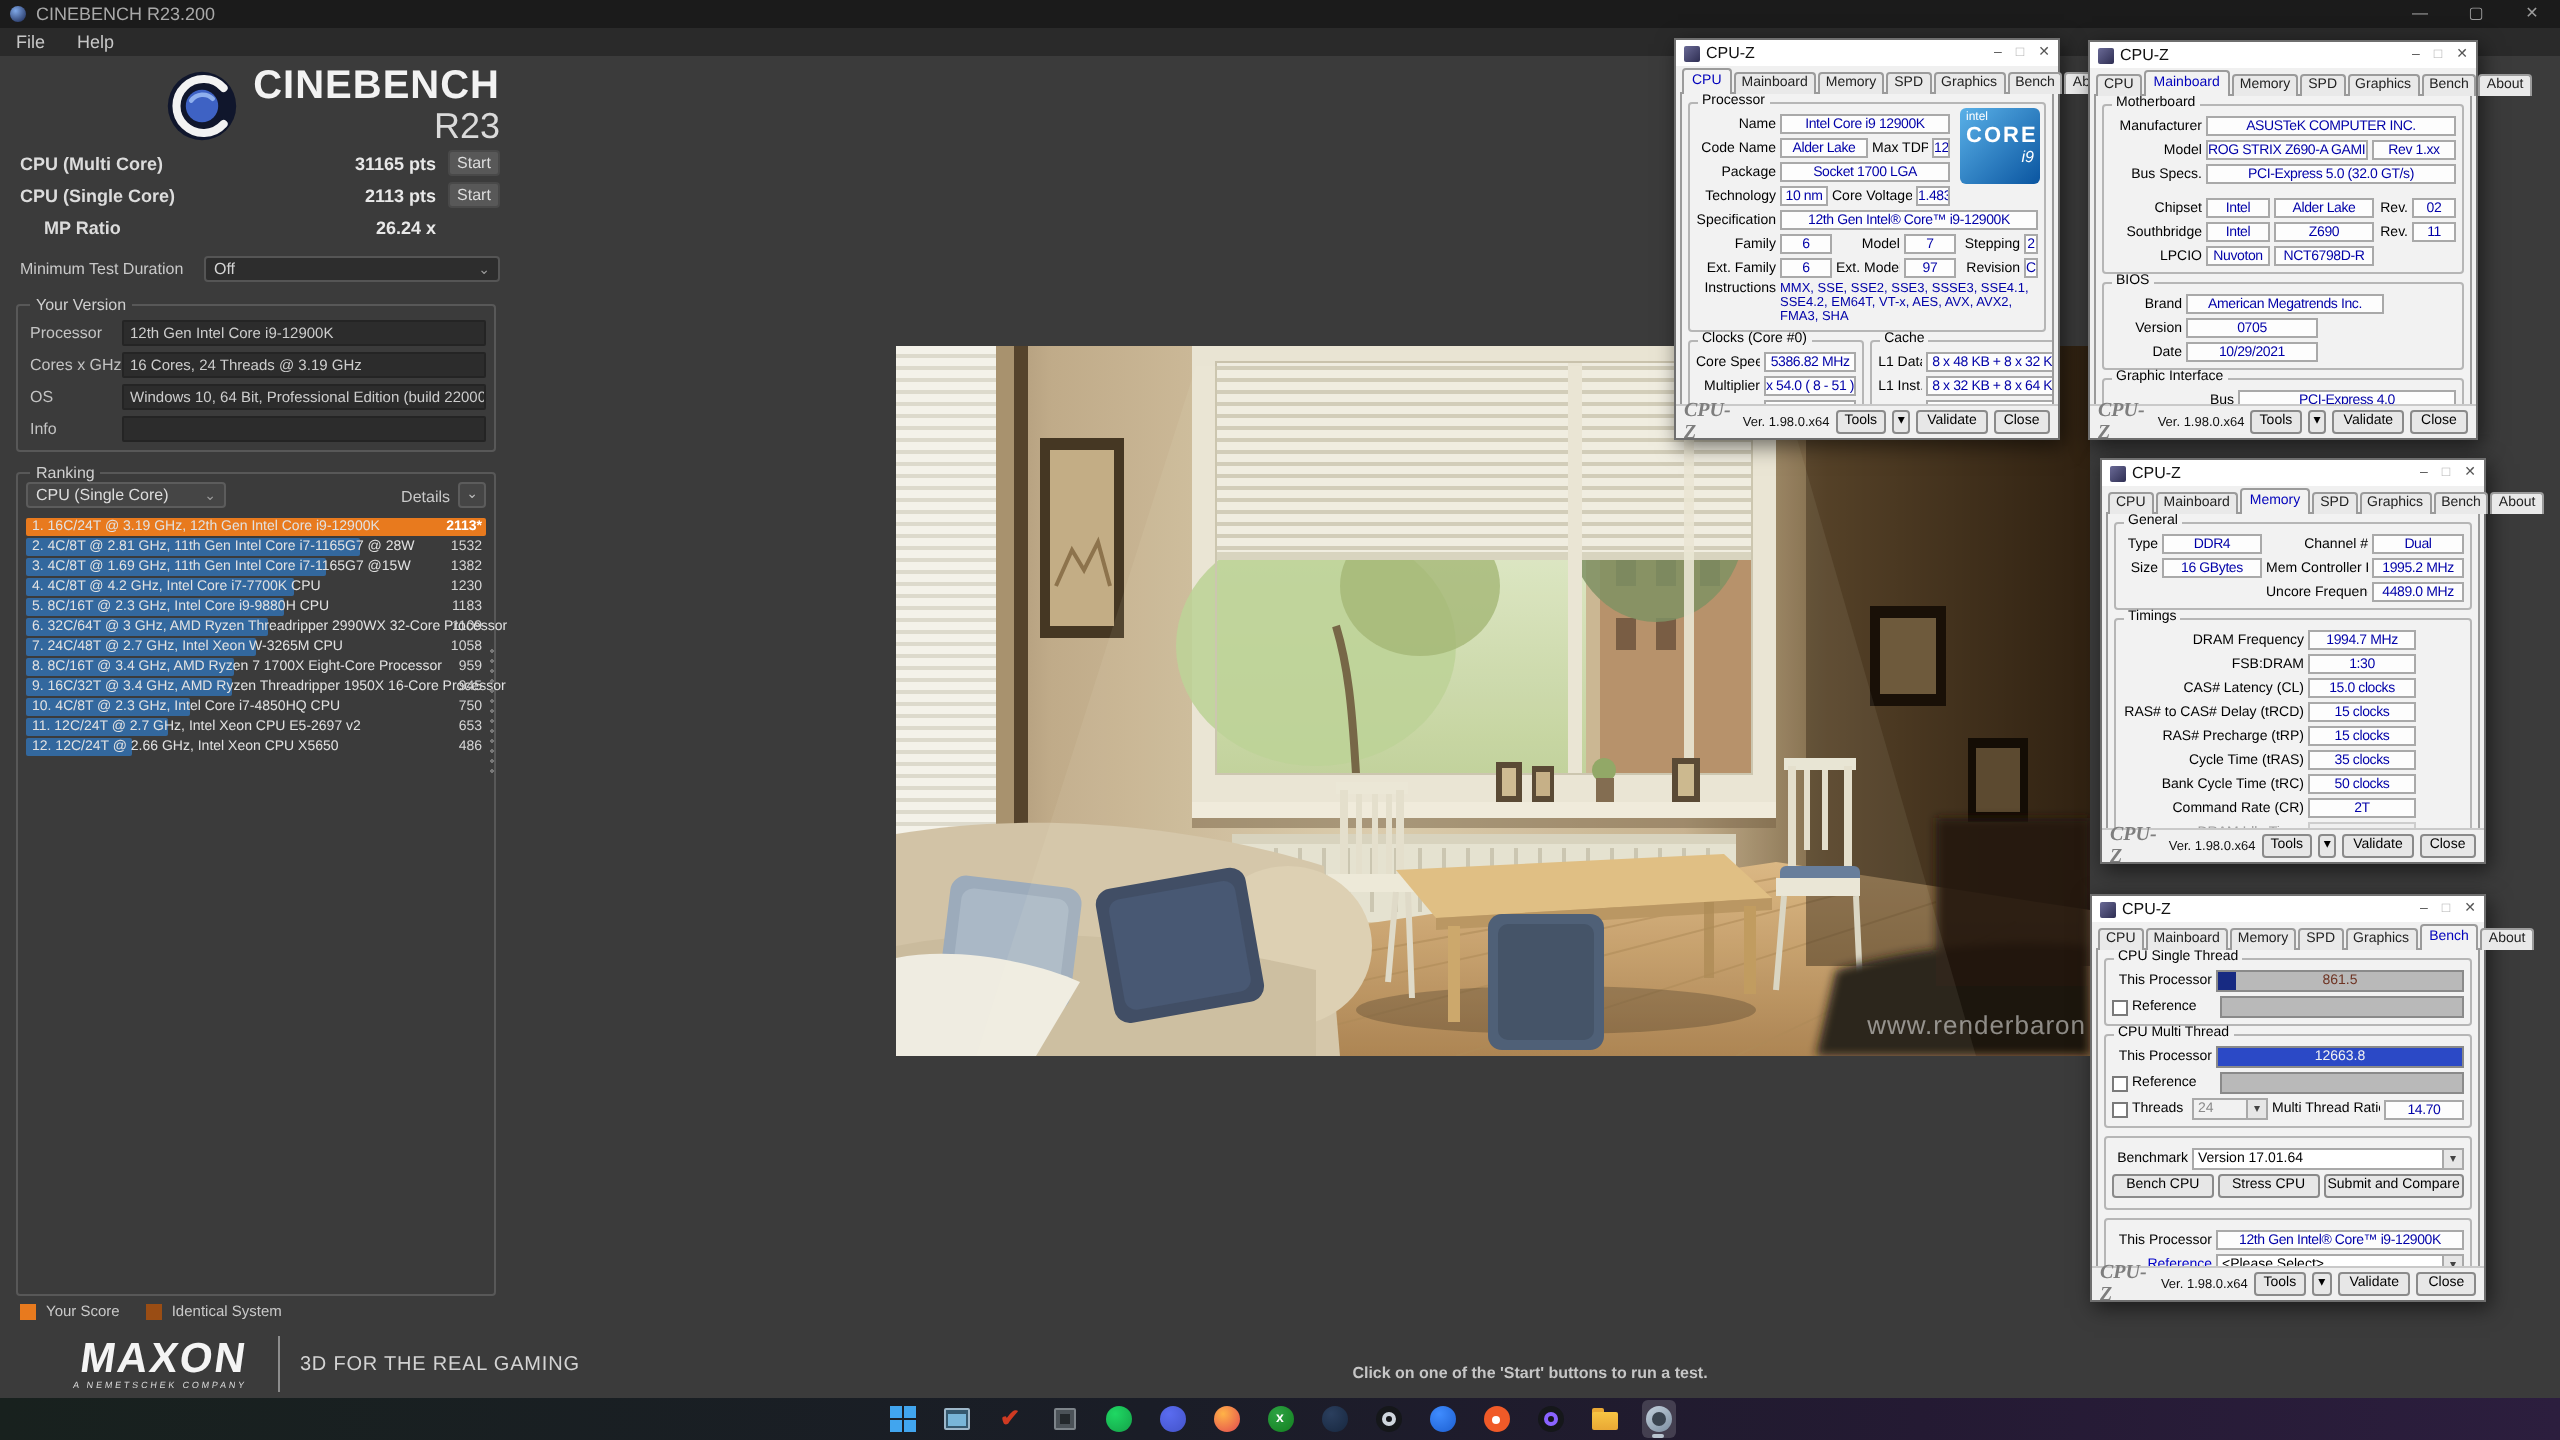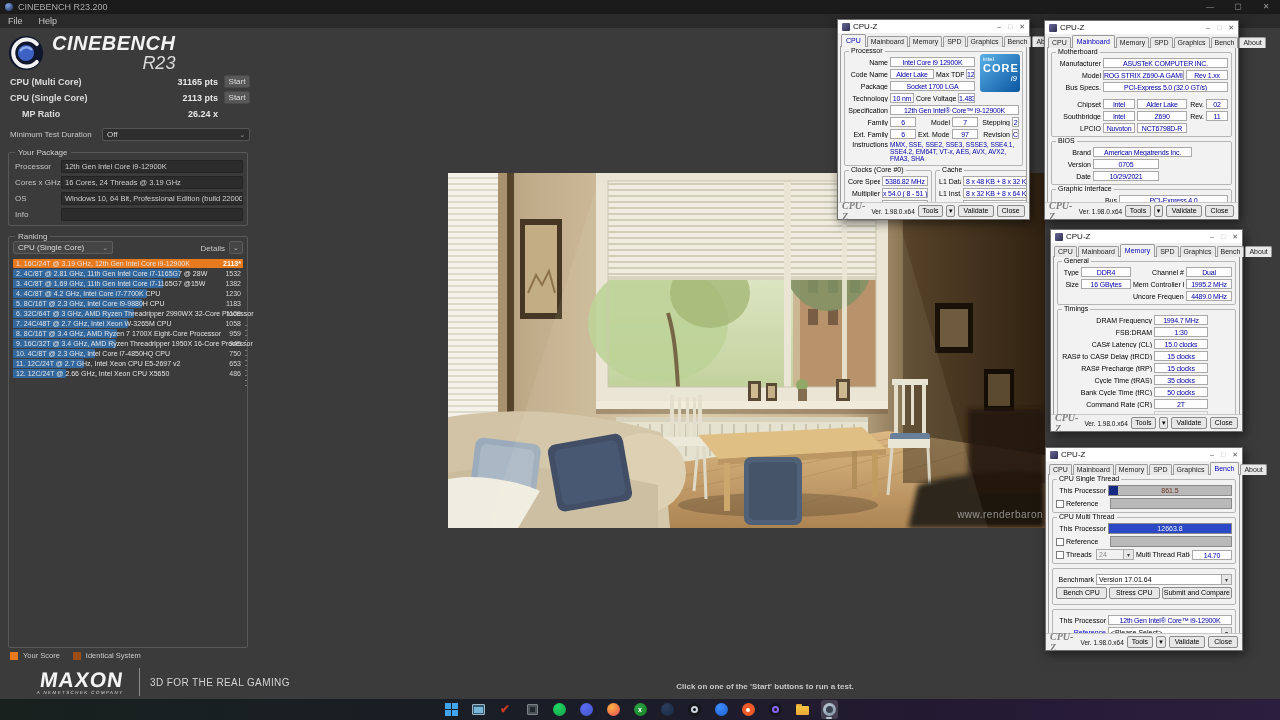--- a/index.html
+++ b/index.html
@@ -10,21 +10,21 @@
   .titlebar { position:absolute; top:0; left:0; right:0; height:14px; background:#1b1b1b; display:flex; align-items:center; z-index:3; }
   .appico { width:8px; height:8px; border-radius:50%; background:radial-gradient(circle at 35% 30%,#7fa8e8,#17234d); margin:0 5px 0 5px; }
   .wtitle { font-size:9px; color:#a9a9a9; }
   .wctrls { margin-left:auto; display:flex; }
   .wctrls span { width:28px; text-align:center; color:#9d9d9d; font-size:8px; line-height:14px; }
   .menubar { position:absolute; top:14px; left:0; right:0; height:14px; background:#2a2a2a; display:flex; gap:16px; align-items:center; padding-left:8px; z-index:3; }
   .menubar span { font-size:9px; color:#c7c7c7;text-align:center; }
 
   
   .sidebar { position:absolute; left:8px; top:28px; width:242px; height:636px; z-index:2; }
-  .cblogo { position:absolute; top:4px; left:0; right:0; height:42px; display:flex; justify-content:flex-start; align-items:center; gap:8px;font-style:italic; }
+  .cblogo { position:absolute; top:4px; left:0; right:0; height:42px; display:flex; justify-content:flex-end; align-items:center; gap:8px; }
   .cbtitle { font-size:20px; font-weight:bold; color:#f2f2f2; letter-spacing:.5px; }
   .cbr23 { font-size:18px; color:#dadada; text-align:right; margin-top:-2px; }
   .scorerow { position:absolute; left:2px; right:0; height:13px; }
   .cb-label { position:absolute; left:0; top:2px; font-size:9px; font-weight:bold; color:#dcdcdc; white-space:nowrap; }
   .cb-label.indent { left:12px; }
   .cb-value { position:absolute; right:32px; top:2px; font-size:9px; font-weight:bold; color:#e8e8e8; }
   .startbtn { position:absolute; right:0; top:0; width:26px; height:13px; background:#585858; border:1px solid #494949; border-radius:2px; color:#ddd; font-size:8px; font-family:inherit; line-height:10px; }
   .durrow { position:absolute; left:2px; right:0; top:100px; height:13px; }
   .durlab { position:absolute; left:0; top:2px; font-size:8px; color:#c9c9c9; }
   .ddk { position:absolute; left:92px; right:0; top:0; height:13px; background:#2d2d2d; border:1px solid #555; border-radius:2px; display:flex; align-items:center; padding:0 4px; }
@@ -55,21 +55,21 @@
   .mxname { font-size:21px; font-weight:bold; color:#f4f4f4; letter-spacing:1px; line-height:20px; }
   .mxsub { display:block; font-size:4.5px; color:#d9d9d9; letter-spacing:1.4px; }
   .mxdiv { width:1px; height:28px; background:#8d8d8d; margin:0 10px 0 14px; }
   .mxtag { font-size:10px; color:#d3d3d3; letter-spacing:.4px; }
 
   .hint { position:absolute; left:250px; right:0; top:682px; text-align:center; font-size:8px; font-weight:bold; color:#c6c6c6; z-index:2; }
 
   
   .render { position:absolute; left:448px; top:173px; width:597px; height:355px; z-index:1; }
   .render svg { display:block; }
-  .wm { position:absolute; right:2px; bottom:8px; font-size:10px; color:rgba(255,255,255,.5); letter-spacing:.5px; }
+  .wm { position:absolute; right:2px; bottom:8px; font-size:13px; color:rgba(255,255,255,.5); letter-spacing:.5px; }
 
   
   .cpuz { position:absolute; background:#f0f0f0; border:1px solid #6f6f6f; box-shadow:2px 3px 10px rgba(0,0,0,.55); z-index:5; color:#000; }
   .cpuz-titlebar { height:13px; background:#fff; display:flex; align-items:center; padding:0 4px; }
   .cpuz-ico { width:8px; height:8px; background:linear-gradient(135deg,#6a6a96,#2e2e52); border-radius:1px; margin-right:3px; }
   .cpuz-title { font-size:8px; color:#111; }
   .cpuz-ctrls { margin-left:auto; display:flex; gap:7px; }
   .cpuz-ctrls span { font-size:7px; color:#555; line-height:13px; }
   .cpuz-ctrls span.dis { color:#b4b4b4; }
   .cpuz-tabs { display:flex; align-items:flex-end; padding:1px 2px 0 3px; position:relative; z-index:2; margin-bottom:-1px; }
@@ -183,21 +183,21 @@
 
   <div class="durrow">
     <span class="durlab">Minimum Test Duration</span>
     <div class="ddk">
       <span>Off</span>
       <span class="ddkarw">⌄</span>
     </div>
   </div>
 
   <div class="groupbox" style="top:124px;height:74px">
-    <span class="gb-title">Your Package</span>
+    <span class="gb-title">Your Version</span>
     <div id="sysrows">
         <div class="sysrow" style="top: 7px;">
           <span class="sl">Processor</span>
           <span class="sv">12th Gen Intel Core i9-12900K</span>
         </div>
         <div class="sysrow" style="top: 23px;">
           <span class="sl">Cores x GHz</span>
           <span class="sv">16 Cores, 24 Threads @ 3.19 GHz</span>
         </div>
         <div class="sysrow" style="top: 39px;">

